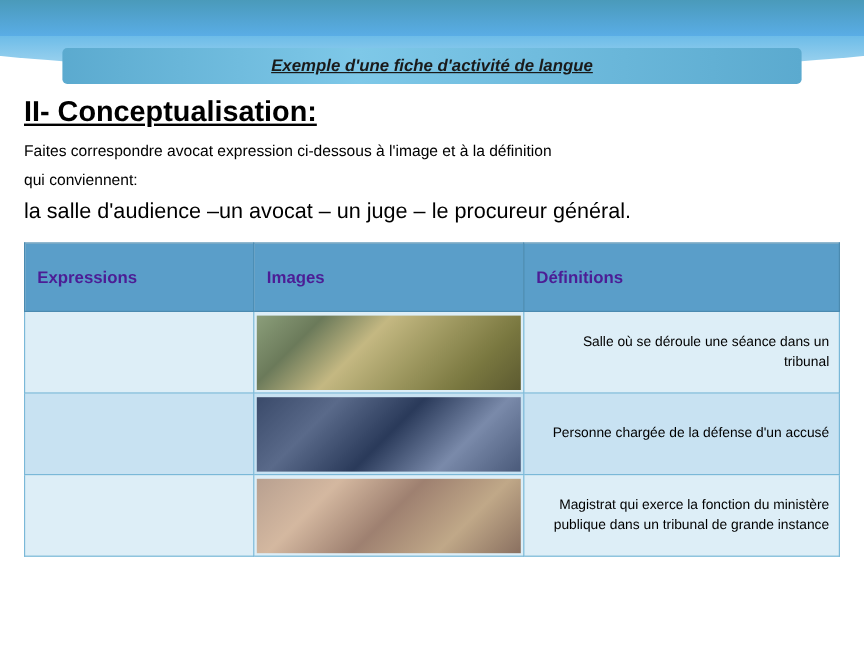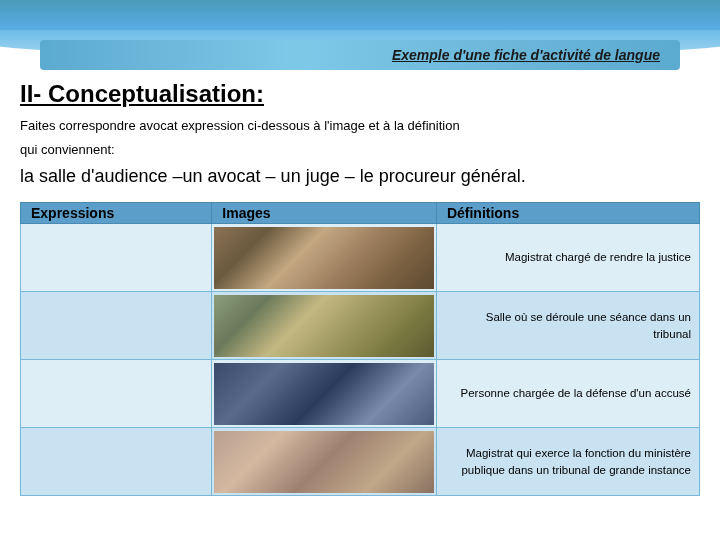--- a/index.html
+++ b/index.html
@@ -42,23 +42,23 @@
       bottom: 0;
       width: 100%;
       height: 30px;
       background: linear-gradient(180deg, #6dbce8 0%, #a8d8f0 100%);
       clip-path: ellipse(60% 100% at 50% 0%);
     }
 
     
     .title-bar {
       background: linear-gradient(90deg, #5baacf 0%, #7ec8e8 40%, #5baacf 100%);
-      text-align: right;
+      text-align: center;
       padding: 6px 20px;
-      margin: 0 40px;
+      margin: 0 52px;
       border-radius: 4px;
       position: relative;
       top: -20px;
       z-index: 10;
     }
 
     .title-bar span {
       color: #1a1a1a;
       font-size: 14px;
       font-weight: bold;
@@ -99,24 +99,24 @@
       width: 100%;
       border-collapse: collapse;
       border: 1px solid #5a9ec9;
     }
 
     .activity-table thead tr {
       background: #5a9ec9;
     }
 
     .activity-table thead th {
-      color: #000000;
+      color: #4c1d95;
       font-size: 14px;
       font-weight: bold;
-      padding: 2px 10px;
+      padding: 20px 10px;
       text-align: left;
       border: 1px solid #4a8ab0;
     }
 
     .activity-table tbody tr {
       height: 68px;
     }
 
     .activity-table tbody tr:nth-child(odd) {
       background: #ddeef7;
@@ -213,61 +213,50 @@
     <table class="activity-table">
       <thead>
         <tr>
           <th class="col-expressions">Expressions</th>
           <th class="col-images">Images</th>
           <th class="col-definitions">Définitions</th>
         </tr>
       </thead>
       <tbody>
 
+
         <tr>
           <td class="col-expressions">
             <span></span>
           </td>
           <td class="col-images image-cell">
-            <div class="photo-sim photo-1"></div>
+            <div class="photo-sim photo-2"></div>
           </td>
           <td class="col-definitions">
-            <div class="definition-text">Magistrat chargé de rendre la justice</div>
+            <div class="definition-text">Salle où se déroule une séance dans un tribunal</div>
           </td>
         </tr>
 
         <tr>
           <td class="col-expressions">
             <span></span>
           </td>
           <td class="col-images image-cell">
-            <div class="photo-sim photo-2"></div>
+            <div class="photo-sim photo-4"></div>
           </td>
           <td class="col-definitions">
-            <div class="definition-text">Salle où se déroule une séance dans un tribunal</div>
+            <div class="definition-text">Personne chargée de la défense d'un accusé</div>
           </td>
         </tr>
 
         <tr>
           <td class="col-expressions">
             <span></span>
           </td>
           <td class="col-images image-cell">
-            <div class="photo-sim photo-4"></div>
-          </td>
-          <td class="col-definitions">
-            <div class="definition-text">Personne chargée de la défense d'un accusé</div>
-          </td>
-        </tr>
-
-        <tr>
-          <td class="col-expressions">
-            <span></span>
-          </td>
-          <td class="col-images image-cell">
             <div class="photo-sim photo-3"></div>
           </td>
           <td class="col-definitions">
             <div class="definition-text">Magistrat qui exerce la fonction du ministère publique dans un tribunal de grande instance</div>
           </td>
         </tr>
       </tbody>
     </table>
 
   </div>

